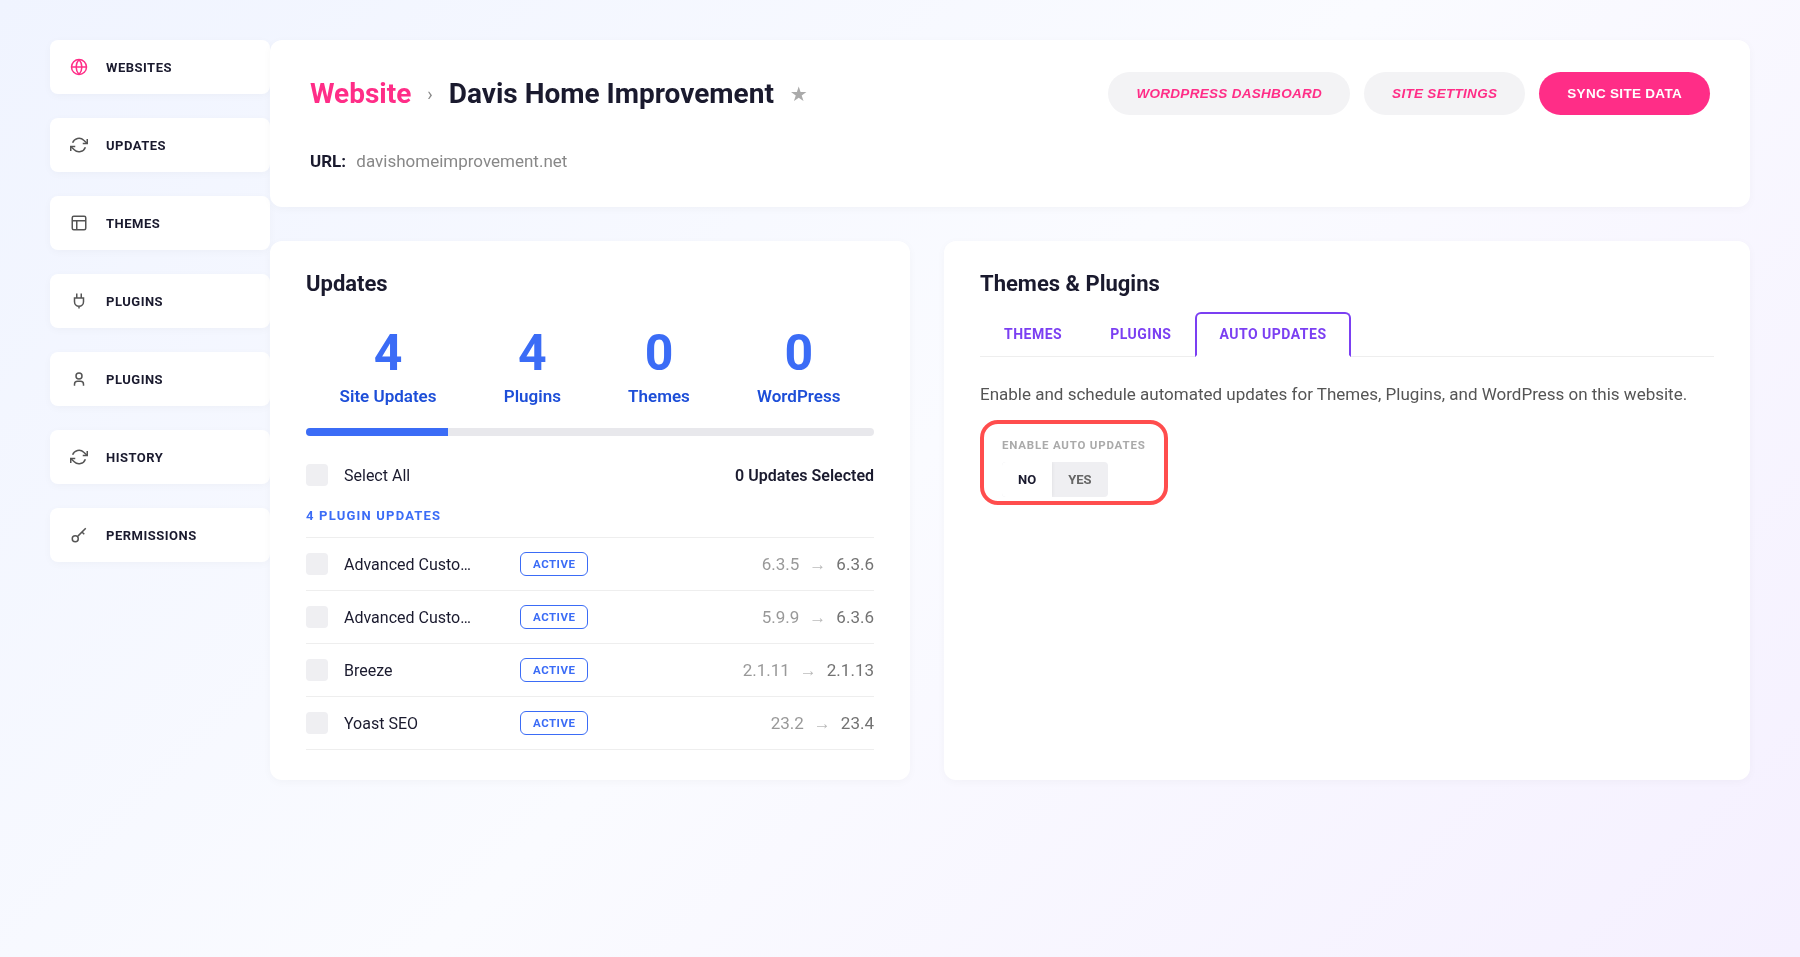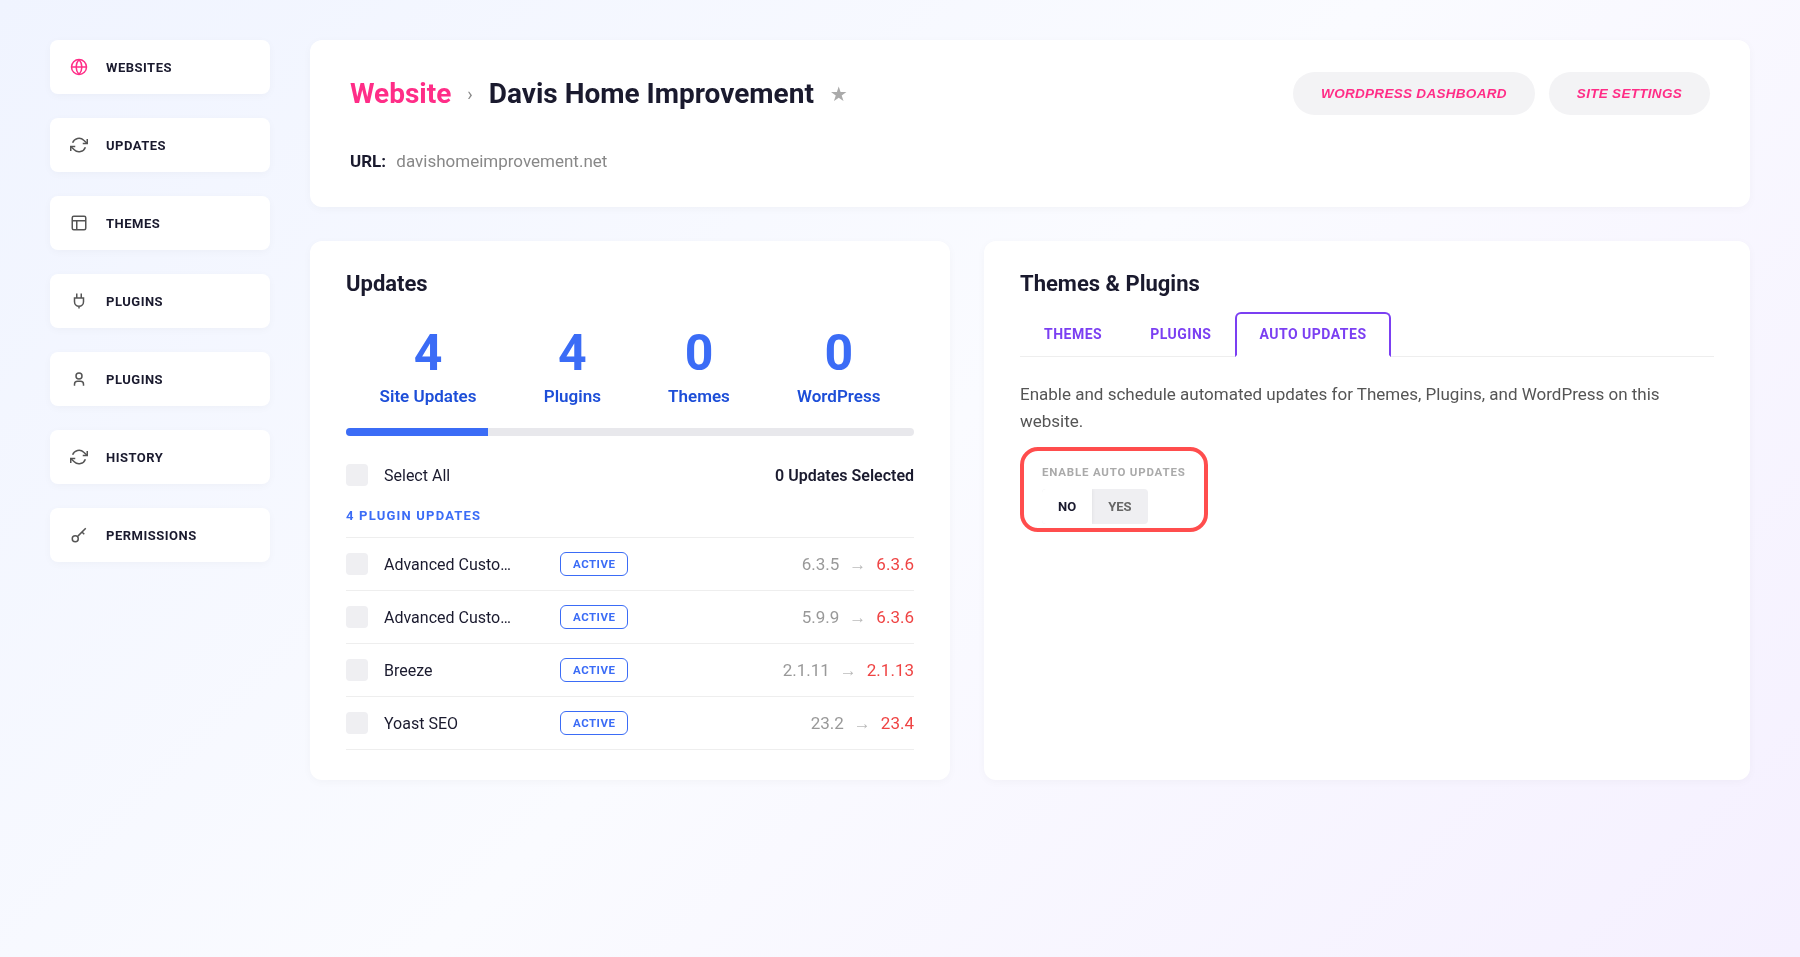--- a/index.html
+++ b/index.html
@@ -4,21 +4,21 @@
 <style>
 * { box-sizing: border-box; margin: 0; padding: 0; }
 body {
   font-family: -apple-system, BlinkMacSystemFont, "Segoe UI", Roboto, "Helvetica Neue", sans-serif;
   background: linear-gradient(135deg, #f0f4ff 0%, #fafbff 50%, #f5f0ff 100%);
   min-height: 957px;
   width: 1800px;
   padding: 40px 50px;
   color: #1a1a2e;
 }
-.layout { display: flex; gap: 40px; }
+.layout { display: flex; }
 .sidebar { width: 220px; display: flex; flex-direction: column; gap: 24px; flex-shrink: 0; }
 .sidebar-item {
   background: #fff; border-radius: 8px; padding: 18px 20px;
   display: flex; align-items: center; gap: 18px; cursor: pointer;
   box-shadow: 0 2px 8px rgba(0,0,0,0.03);
 }
 .sidebar-item .icon { width: 18px; height: 18px; display: flex; align-items: center; justify-content: center; }
 .sidebar-item .label { font-size: 13px; font-weight: 700; letter-spacing: 0.5px; color: #1a1a2e; }
 .sidebar-item.active .icon svg { stroke: #ff2d87; fill: none; }
 .sidebar-item.active .icon svg circle { stroke: #ff2d87; }
@@ -69,21 +69,21 @@
   gap: 16px;
 }
 .update-row .name { flex: 0 0 160px; font-size: 16px; color: #1a1a2e; white-space: nowrap; overflow: hidden; text-overflow: ellipsis; }
 .badge {
   border: 1.5px solid #3b6cf6; color: #3b6cf6; font-size: 11.5px; font-weight: 700;
   letter-spacing: 0.5px; padding: 4px 12px; border-radius: 6px;
 }
 .version-col { margin-left: auto; display: flex; align-items: center; gap: 10px; font-size: 17px; }
 .version-old { color: #999; }
 .arrow { color: #bbb; }
-.version-new { color: #ef4444; }
+.version-new { color: #737373; }
 .tabs { display: flex; gap: 0; border-bottom: 1px solid #eee; margin-bottom: 24px; }
 .tab {
   padding: 12px 22px; font-size: 14px; font-weight: 700; letter-spacing: 0.5px;
   color: #7b3ff2; cursor: pointer; border: 2px solid transparent; border-radius: 6px 6px 0 0;
 }
 .tab.active { border: 2px solid #7b3ff2; border-bottom: 2px solid #fff; margin-bottom: -1px; }
 .tab-desc { font-size: 17px; color: #555; line-height: 1.6; }
 .highlight-box {
   border: 4px solid #ff4d4d; border-radius: 18px; padding: 14px 18px 4px; margin-top: 12px; display: inline-block;
 }
@@ -168,20 +168,21 @@
       <div class="header-top">
         <div class="breadcrumb">
           <span class="crumb-link">Website</span>
           <span class="chevron">›</span>
           <span class="crumb-title">Davis Home Improvement</span>
           <span class="star">★</span>
         </div>
         <div class="header-actions">
           <button class="btn btn-light">WORDPRESS DASHBOARD</button>
           <button class="btn btn-light">SITE SETTINGS</button>
+          <button class="btn btn-pink">SYNC SITE DATA</button>
         </div>
       </div>
       <div class="url-row">
         <span class="url-label">URL:</span>
         <span class="url-val">davishomeimprovement.net</span>
       </div>
     </div>
 
     <div class="panels">
       <div class="panel panel-updates">

